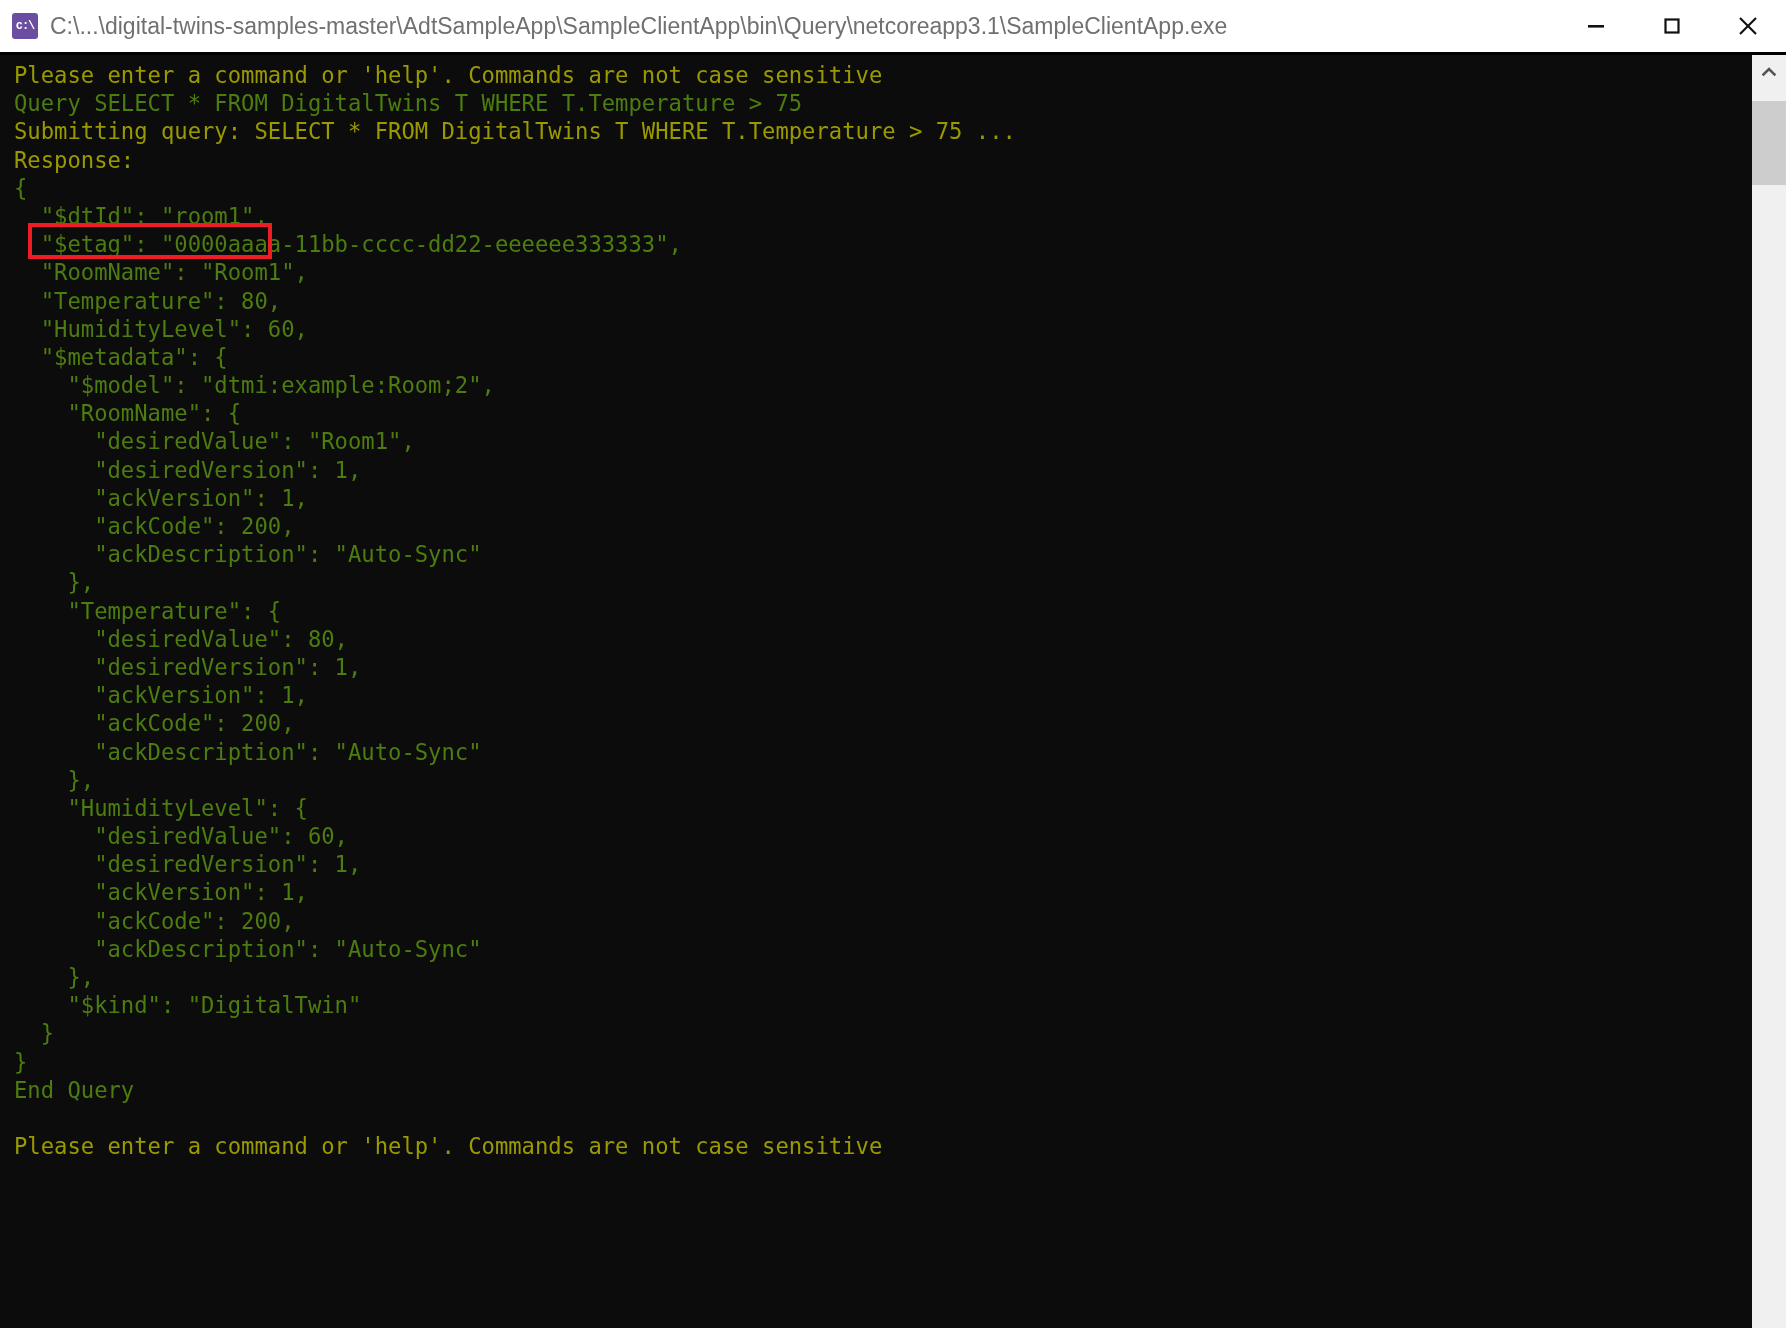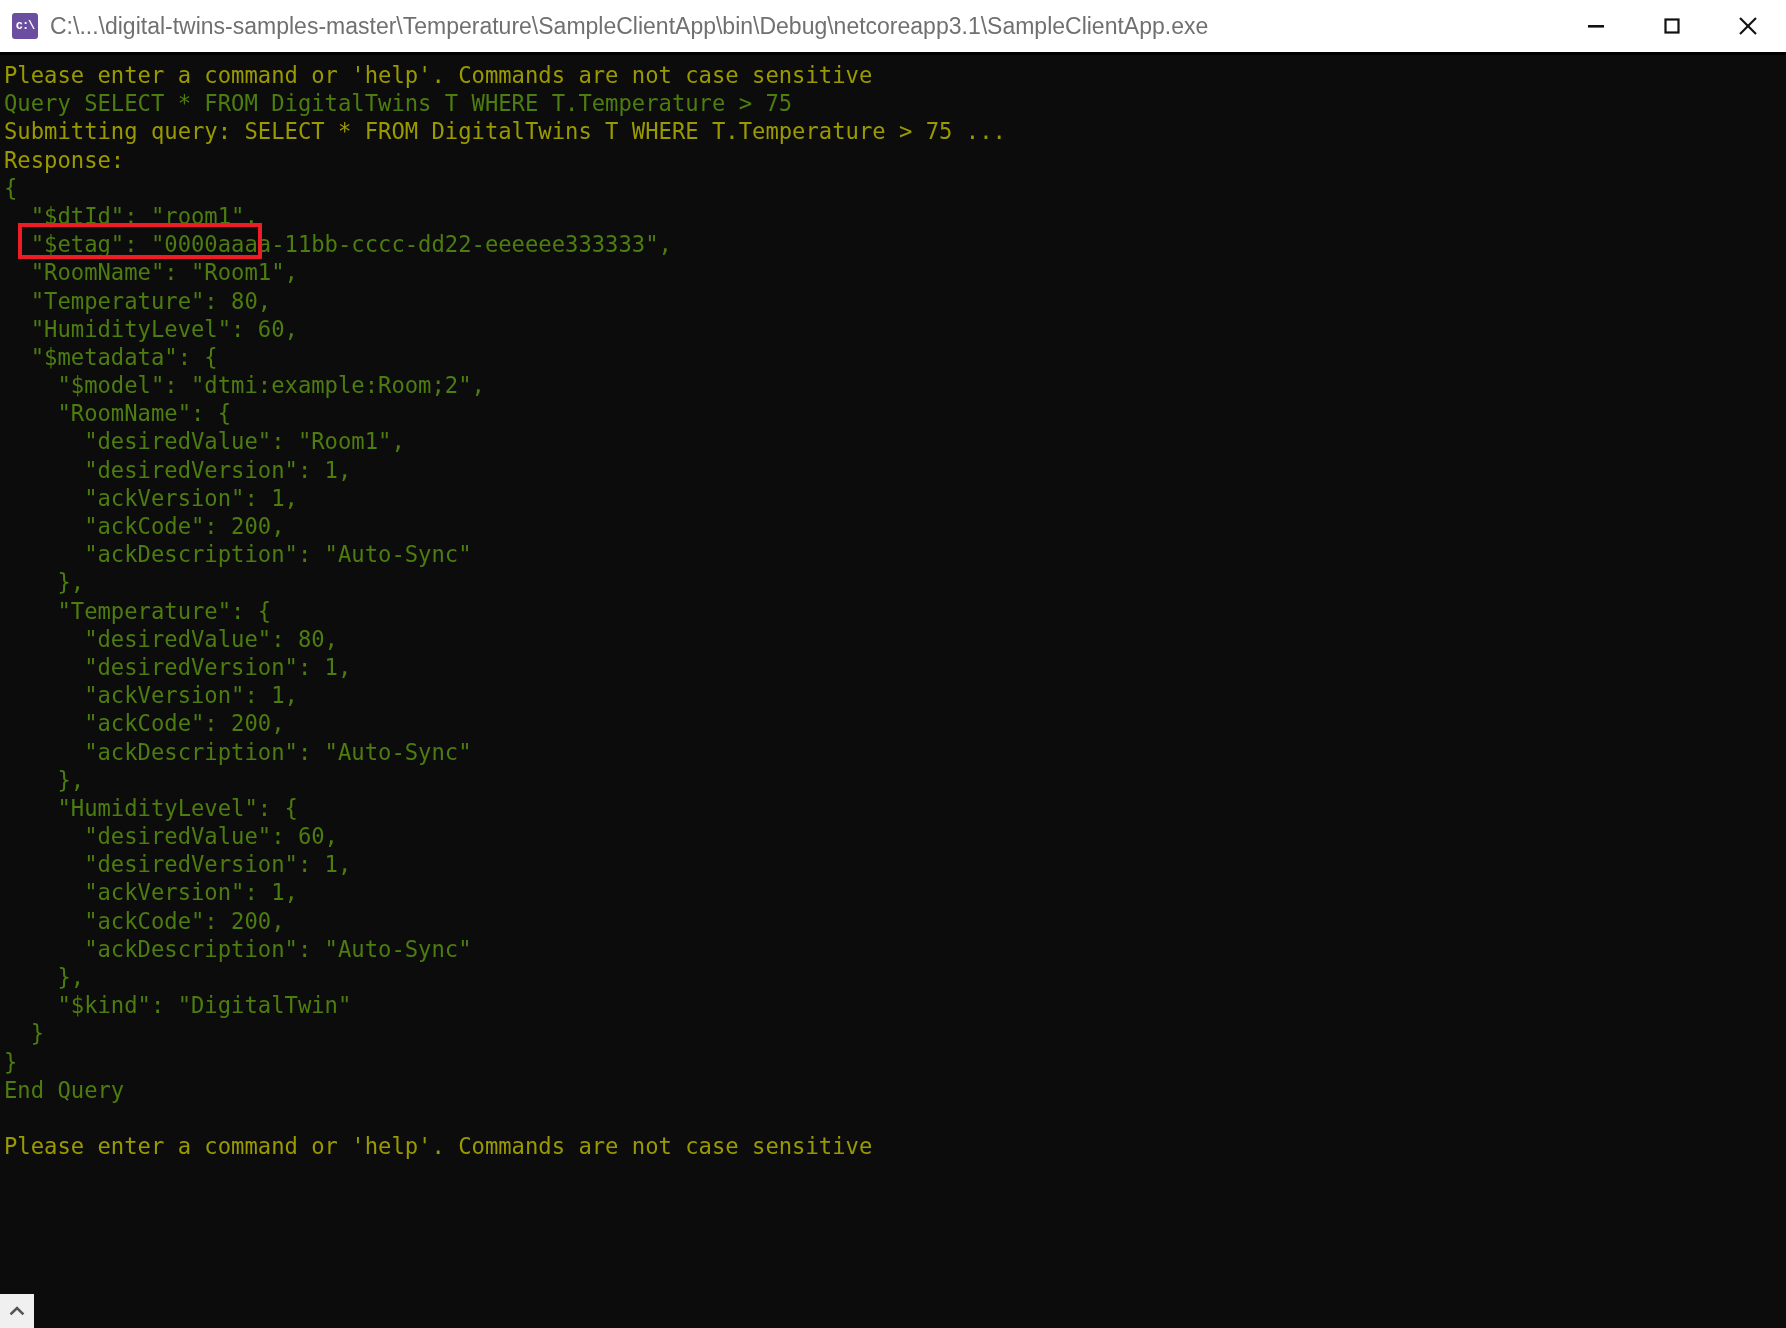--- a/index.html
+++ b/index.html
@@ -77,26 +77,27 @@
     align-items: center;
     justify-content: center;
     background: transparent;
   }
   .winbtn svg { display: block; }
 
   
   .body-area {
     flex: 1 1 auto;
     display: flex;
-    flex-direction: column;
+    flex-direction: row;
     background: #0c0c0c;
     position: relative;
     overflow: hidden;
     border-top: 3px solid #000000;
     box-sizing: border-box;
+    padding-left: 10px;
   }
   .console {
     flex: 1 1 auto;
     background: #0c0c0c;
     position: relative;
     overflow: hidden;
     padding: 6px 0 0 4px;
     box-sizing: border-box;
   }
   .console pre {
@@ -155,21 +156,21 @@
 </style>
 </head>
 <body>
 
 <div class="window">
 
   <div class="titlebar">
     <div class="app-icon">
       <span>c:\</span>
     </div>
-    <div class="title-text">C:\...\digital-twins-samples-master\Temperature\SampleClientApp\bin\Debug\netcoreapp3.1\SampleClientApp.exe</div>
+    <div class="title-text">C:\...\digital-twins-samples-master\AdtSampleApp\SampleClientApp\bin\Query\netcoreapp3.1\SampleClientApp.exe</div>
     <div class="winbtns">
       <div class="winbtn">
         <svg width="24" height="24" viewBox="0 0 24 24">
           <rect x="4" y="11" width="16" height="2.6" fill="#111111"></rect>
         </svg>
       </div>
       <div class="winbtn">
         <svg width="24" height="24" viewBox="0 0 24 24">
           <rect x="5.5" y="5.5" width="13" height="13" fill="none" stroke="#111111" stroke-width="2.2"></rect>
         </svg>

